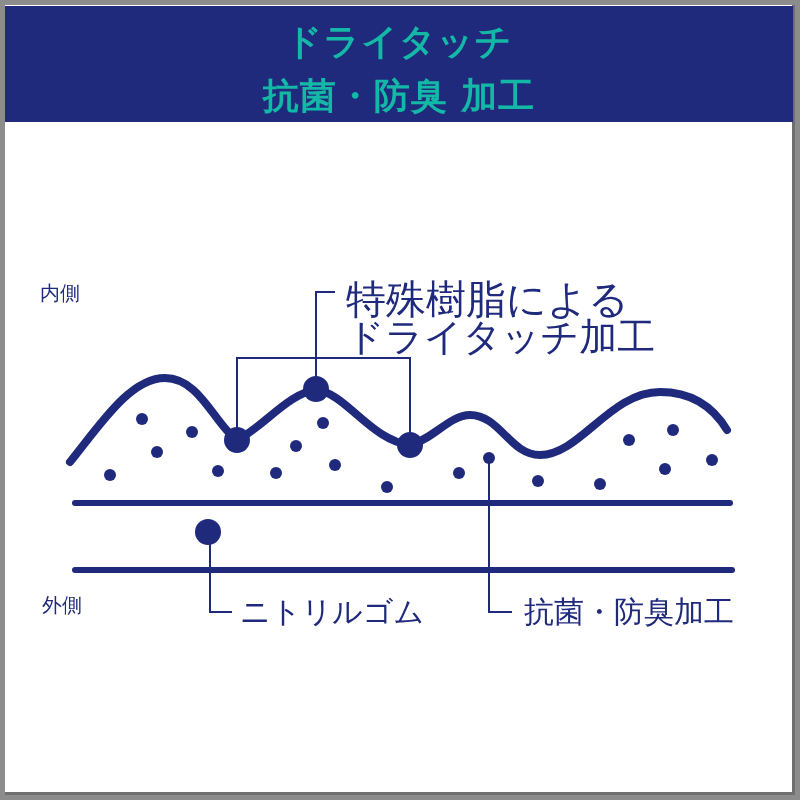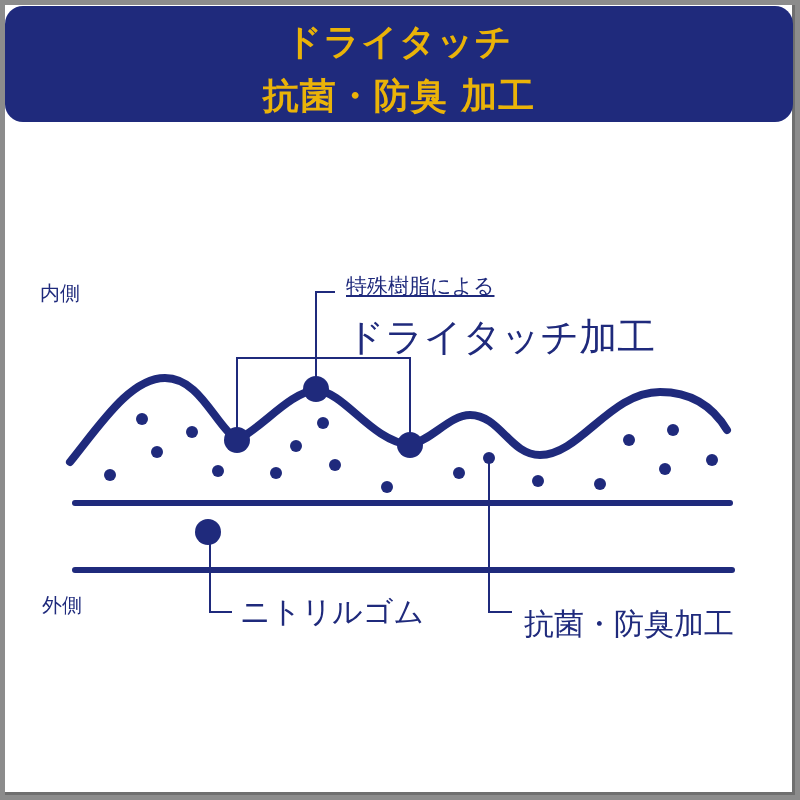--- a/index.html
+++ b/index.html
@@ -1,28 +1,28 @@
 <!DOCTYPE html>
 <html><head>
   <meta charset="utf-8">
   <style>
     html, body { margin: 0; padding: 0; }
     body { width: 800px; height: 800px; background: #8c8c8c; position: relative; overflow: hidden; font-family: "DejaVu Sans", sans-serif; }
     .frame { position: absolute; left: 5px; top: 5px; width: 790px; height: 790px; background: #ffffff; border-right: 3px solid #6f6f6f; border-bottom: 3px solid #6f6f6f; box-sizing: border-box; }
-    .header { position: absolute; left: 5px; top: 6px; width: 788px; height: 116px; background: #1f2a7c; color: #eab308; text-align: center; border-radius: 18px; }
+    .header { position: absolute; left: 5px; top: 6px; width: 788px; height: 116px; background: #1f2a7c; color: #14b8a6; text-align: center; }
     .header .line1 { position: absolute; left: 0; right: 0; top: 12px; font-size: 36px; font-weight: bold; letter-spacing: 1px; }
     .header .line2 { position: absolute; left: 0; right: 0; top: 66px; font-size: 36px; font-weight: bold; letter-spacing: 1px; }
     svg.diagram { position: absolute; left: 0; top: 0; width: 800px; height: 800px; }
     .label { position: absolute; color: #1f2a7c; font-size: 20px; white-space: nowrap; }
     .lbl-inner { left: 40px; top: 280px; }
     .lbl-outer { left: 42px; top: 592px; }
-    .lbl-callout1 { left: 346px; top: 272px; font-size: 21px; text-decoration: underline; }
+    .lbl-callout1 { left: 346px; top: 272px; font-size: 40px; }
     .lbl-callout2 { left: 346px; top: 312px; font-size: 38px; }
     .lbl-nitrile { left: 240px; top: 592px; font-size: 30px; }
-    .lbl-antibac { left: 524px; top: 592px; font-size: 30px; margin-top: 12px; }
+    .lbl-antibac { left: 524px; top: 592px; font-size: 30px; }
   </style>
 </head>
 <body>
 
 <div class="frame"></div>
 
 <div class="header">
   <div class="line1">ドライタッチ</div>
   <div class="line2">抗菌・防臭 加工</div>
 </div>

